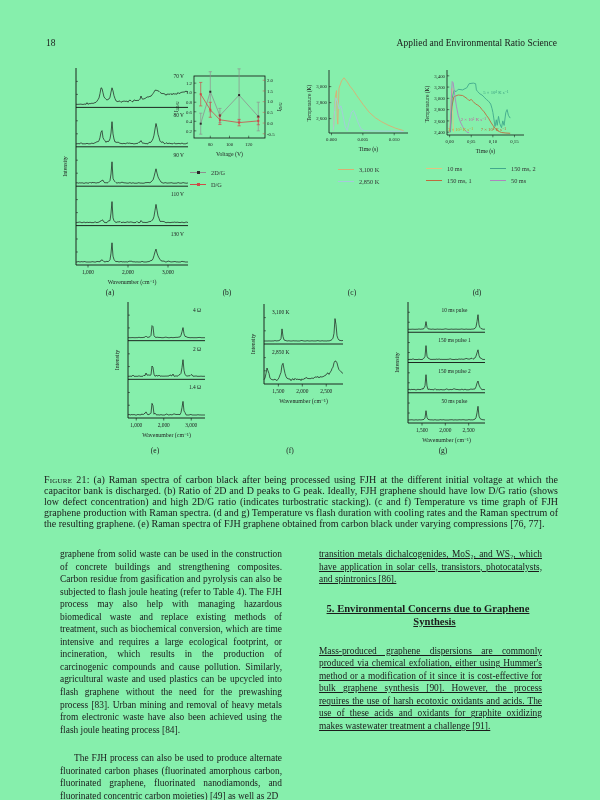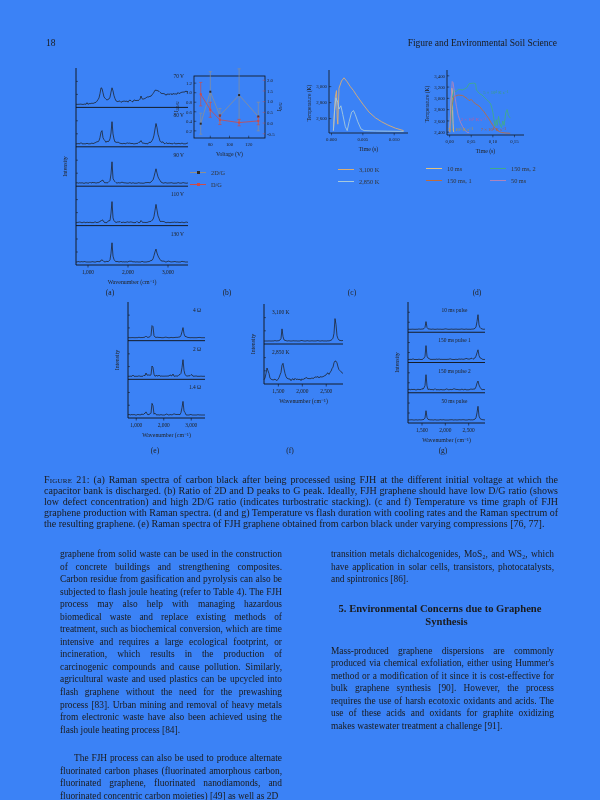--- a/index.html
+++ b/index.html
@@ -1,43 +1,43 @@
 <!DOCTYPE html>
 <html><head>
 <meta charset="utf-8">
 <style>
   html,body{margin:0;padding:0;background:#777;}
-  .page{position:relative;width:600px;height:800px;background:#3b82f6;margin:0 auto;
+  .page{position:relative;width:600px;height:800px;background:#86efac;margin:0 auto;
         font-family:"Liberation Serif","DejaVu Serif",serif;color:#1b1b1b;overflow:hidden;}
   .hdr-left{position:absolute;left:46px;top:38px;font-size:9.5px;}
   .hdr-right{position:absolute;right:43px;top:38px;font-size:9.5px;}
   .panel{position:absolute;}
   .plabel{position:absolute;font-size:7.5px;color:#222;width:30px;text-align:center;}
   .legend{position:absolute;font-size:6.3px;color:#333;}
   .leg-row{display:flex;align-items:center;gap:5px;height:12px;}
   .leg-line{display:inline-block;width:16px;height:0;border-top:1px solid #999;position:relative;}
   .leg-dot{position:absolute;left:6.5px;top:-1.8px;width:3px;height:3px;}
   .legend.grid2{display:grid;grid-template-columns:62px 60px;column-gap:2px;}
   .caption{position:absolute;left:44px;top:462px;width:514px;font-size:10px;line-height:11px;text-align:justify;margin-top:12px;}
   .smallcaps{font-variant:small-caps;letter-spacing:0.2px;}
   .col{position:absolute;top:532px;width:254px;font-size:9.4px;line-height:12.55px;text-align:justify;}
   .col-left{left:44px;}
-  .col-right{left:315px;width:255px;}
+  .col-right{left:303px;width:255px;text-decoration:underline;}
   .col p{margin:16px;}
   .col p.indent{text-indent:14px;}
   .sec-head{font-size:10.6px;font-weight:bold;line-height:13.5px;margin:11px 0 9px 16px;
             padding-left:13px;text-indent:-13px;max-width:205px;text-align:center;}
 </style>
 </head>
 <body>
 
 <div class="page">
 
   <div class="hdr-left">18</div>
-  <div class="hdr-right">Figure and Environmental Soil Science</div>
+  <div class="hdr-right">Applied and Environmental Ratio Science</div>
 
   <div class="panel" style="left:46px;top:64px;"><svg width="150" height="232" viewBox="0 0 150 232">
         <line x1="30" y1="4" x2="30" y2="201" stroke="#111" stroke-width="0.9"></line>
         <line x1="30" y1="43.4" x2="142" y2="43.4" stroke="#111" stroke-width="0.9"></line>
         <line x1="30" y1="30.397999999999996" x2="32" y2="30.397999999999996" stroke="#111" stroke-width="0.5"></line>
         <line x1="30" y1="17.395999999999997" x2="32" y2="17.395999999999997" stroke="#111" stroke-width="0.5"></line>
         <path d="M30,40.2L31,40.4L32,40.3L33,40.3L34,40.2L35,40.1L36,40.4L37,40.4L38,40.3L39,39.9L40,40.4L41,38.7L42,40.4L43,39.5L44,39.7L45,39.5L46,39.1L47,39.5L48,39.0L49,38.6L50,38.3L51,37.1L52,35.6L53,33.9L54,29.5L55,23.8L56,24.4L57,28.8L58,33.0L59,34.1L60,35.3L61,36.1L62,35.4L63,35.0L64,33.2L65,28.1L66,23.8L67,26.9L68,31.7L69,34.6L70,36.9L71,37.3L72,37.8L73,36.9L74,37.2L75,38.4L76,37.5L77,37.4L78,37.0L79,37.3L80,37.4L81,37.0L82,38.2L83,36.5L84,36.2L85,36.7L86,37.7L87,37.7L88,35.9L89,36.3L90,36.7L91,36.3L92,36.5L93,36.2L94,35.2L95,32.0L96,34.7L97,35.3L98,34.7L99,34.6L100,33.7L101,33.2L102,32.7L103,33.1L104,32.0L105,32.3L106,30.9L107,29.6L108,28.1L109,26.2L110,26.3L111,26.4L112,26.9L113,27.3L114,28.3L115,29.1L116,29.7L117,29.4L118,29.8L119,30.0L120,31.3L121,29.9L122,30.5L123,29.8L124,30.5L125,29.5L126,30.9L127,29.4L128,30.1L129,29.9L130,29.9L131,30.2L132,28.5L133,29.7L134,29.0L135,28.6L136,28.1L137,28.2L138,27.9L139,28.0L140,26.9L141,28.3L142,27.4" fill="none" stroke="#1a1a1a" stroke-width="0.7"></path>
         <text x="138" y="14" font-size="5.4" text-anchor="end" fill="#222" font-family="&quot;Liberation Serif&quot;,&quot;DejaVu Serif&quot;,serif">70 V</text>
         <line x1="30" y1="82.8" x2="142" y2="82.8" stroke="#111" stroke-width="0.9"></line>
         <line x1="30" y1="69.798" x2="32" y2="69.798" stroke="#111" stroke-width="0.5"></line>

